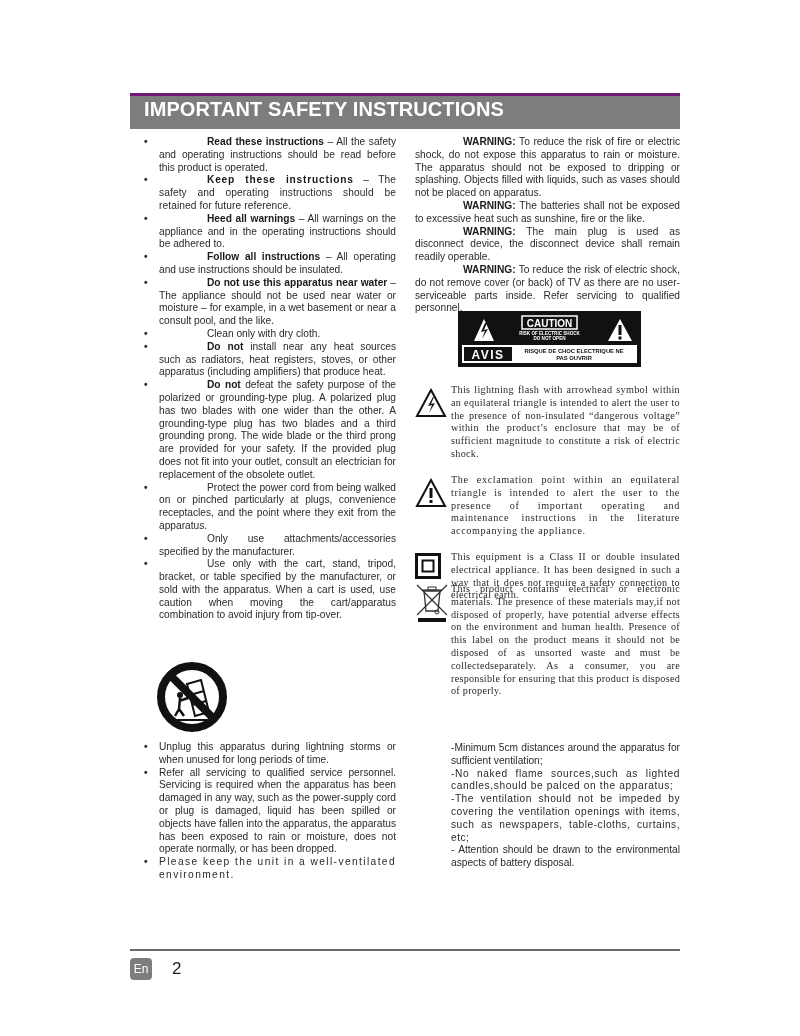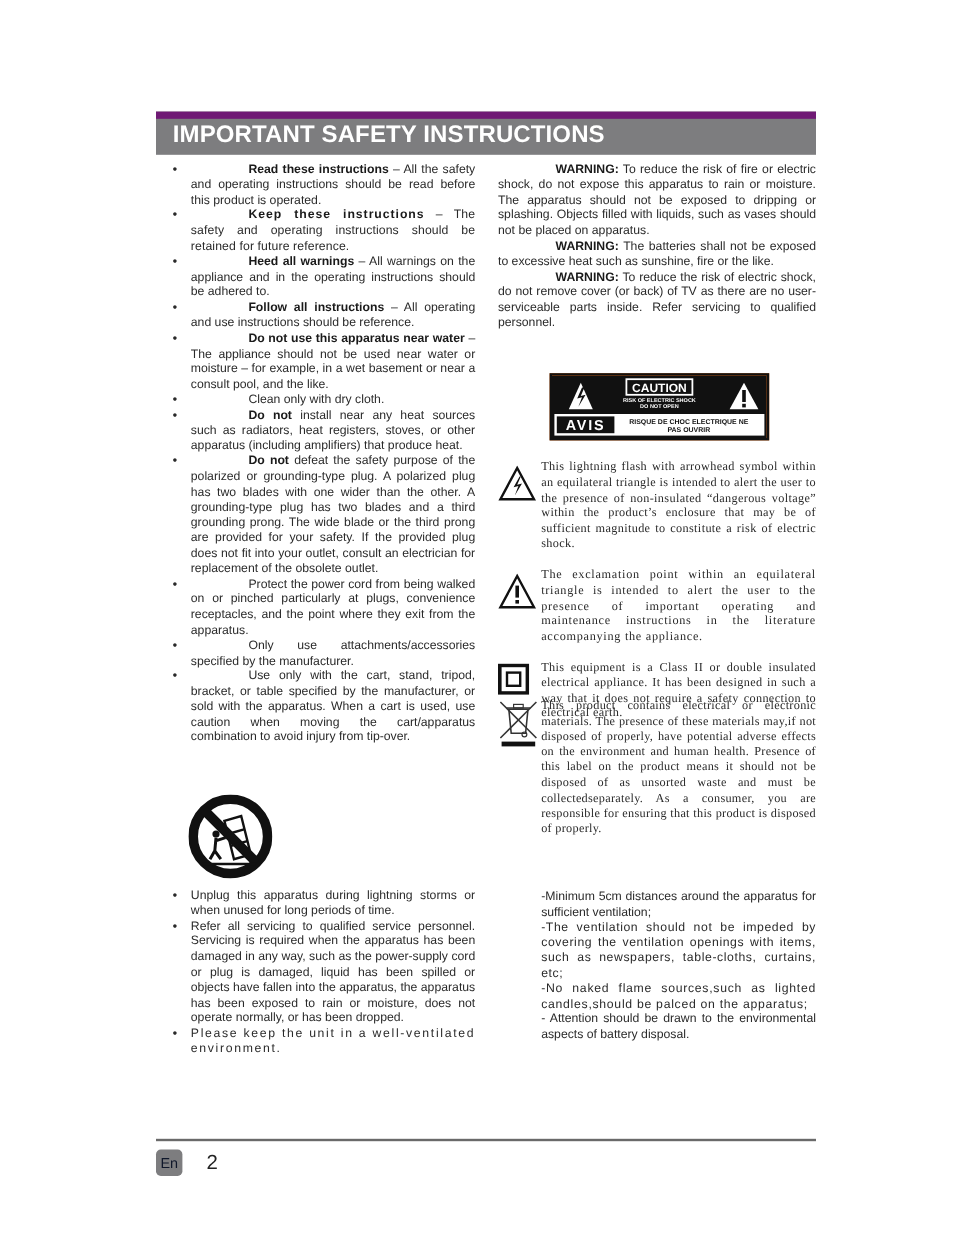--- a/index.html
+++ b/index.html
@@ -1,21 +1,21 @@
 <!DOCTYPE html>
 <html><head>
   <meta charset="utf-8">
   <style>
     * { box-sizing: border-box; margin: 0; padding: 0; }
     html, body { width: 800px; height: 1036px; background: #ffffff; }
     body { position: relative; font-family: "Liberation Sans", sans-serif; color: #2a2a2a; overflow: hidden; }
 
     .header-bar {
       position: absolute; left: 130px; top: 93px; width: 550px; height: 36px;
-      background: #7d7d7f; border-top: 6px solid #701a75;
+      background: #7d7d7f; border-top: 3px solid #701a75;
     }
     .header-title {
       position: absolute; left: 14px; top: 2px;
       font-size: 20px; font-weight: bold; color: #ffffff; letter-spacing: 0.1px;
     }
 
     .col { position: absolute; font-size: 10.2px; line-height: 12.8px; text-align: justify; }
     .col-left { left: 144px; top: 136px; width: 252px; }
     .col-right { left: 415px; top: 136px; width: 265px; }
 
@@ -23,50 +23,50 @@
     ul.bullets li { position: relative; padding-left: 15px; text-align: justify; }
     ul.bullets li::before { content: "•"; position: absolute; left: 0; top: 0; font-weight: bold; }
     .b { font-weight: bold; color: #1a1a1a; padding-left: 48px; }
 
     .cart-icon { position: absolute; left: 157px; top: 662px; width: 70px; height: 70px; }
     .list-lower { position: absolute; left: 144px; top: 741px; width: 252px; }
 
     .warn p { text-align: justify; }
     .caution-label {
       position: absolute; left: 458px; top: 311px; width: 183px; height: 56px;
-      background: #f97316; border: 2px solid #111;
+      background: #fde047; border: 2px solid #111;
     }
 
     .symbol-row { position: absolute; left: 415px; width: 265px; font-family: Liberation Serif, serif; }
     .symbol-row .icon { position: absolute; left: 0; top: 0; }
     .symbol-row .txt { margin-left: 36px; text-align: justify; font-size: 10.2px; line-height: 12.8px; }
 
     .vent-notes { position: absolute; left: 451px; top: 742px; width: 229px; font-size: 10.2px; line-height: 12.8px; text-align: justify; }
 
     .footer-line { position: absolute; left: 130px; top: 949px; width: 550px; height: 2px; background: #6a6a6a; }
     .lang-badge {
       position: absolute; left: 130px; top: 958px; width: 22px; height: 22px;
-      background: #7d7d7f; border-radius: 4px; color: #0f172a;
+      background: #7d7d7f; border-radius: 4px; color: #ffffff;
       font-size: 12px; line-height: 22px; text-align: center;
     }
     .page-num { position: absolute; left: 172px; top: 959px; font-size: 17px; color: #222; }
   </style>
 </head>
 <body>
 
 <div class="header-bar">
   <div class="header-title">IMPORTANT SAFETY INSTRUCTIONS</div>
 </div>
 
 <div class="col col-left">
   <ul class="bullets">
     <li><span class="b">Read these instructions</span><span> – All the safety and operating instructions should be read before this product is operated.</span></li>
     <li style="letter-spacing:0.1px"><span class="b" style="letter-spacing:0.8px">Keep these instructions</span><span> – The safety and operating instructions should be retained for future reference.</span></li>
     <li><span class="b">Heed all warnings</span><span> – All warnings on the appliance and in the operating instructions should be adhered to.</span></li>
-    <li><span class="b">Follow all instructions</span><span> – All operating and use instructions should be reference.</span></li>
+    <li><span class="b">Follow all instructions</span><span> – All operating and use instructions should be insulated.</span></li>
     <li><span class="b">Do not use this apparatus near water</span><span> – The appliance should not be used near water or moisture – for example, in a wet basement or near a consult pool, and the like.</span></li>
     <li><span class="b"></span><span>Clean only with dry cloth.</span></li>
     <li><span class="b">Do not</span><span> install near any heat sources such as radiators, heat registers, stoves, or other apparatus (including amplifiers) that produce heat.</span></li>
     <li><span class="b">Do not</span><span> defeat the safety purpose of the polarized or grounding-type plug. A polarized plug has two blades with one wider than the other. A grounding-type plug has two blades and a third grounding prong. The wide blade or the third prong are provided for your safety. If the provided plug does not fit into your outlet, consult an electrician for replacement of the obsolete outlet.</span></li>
     <li><span class="b"></span><span>Protect the power cord from being walked on or pinched particularly at plugs, convenience receptacles, and the point where they exit from the apparatus.</span></li>
     <li><span class="b"></span><span>Only use attachments/accessories specified by the manufacturer.</span></li>
     <li><span class="b"></span><span>Use only with the cart, stand, tripod, bracket, or table specified by the manufacturer, or sold with the apparatus. When a cart is used, use caution when moving the cart/apparatus combination to avoid injury from tip-over.</span></li>
   </ul>
 </div>
 
@@ -87,20 +87,21 @@
   <ul class="bullets">
     <li>Unplug this apparatus during lightning storms or when unused for long periods of time.</li>
     <li>Refer all servicing to qualified service personnel. Servicing is required when the apparatus has been damaged in any way, such as the power-supply cord or plug is damaged, liquid has been spilled or objects have fallen into the apparatus, the apparatus has been exposed to rain or moisture, does not operate normally, or has been dropped.</li>
     <li style="letter-spacing:1.4px">Please keep the unit in a well-ventilated environment.</li>
   </ul>
 </div>
 
 <div class="col col-right warn">
   <p><span class="b">WARNING:</span><span> To reduce the risk of fire or electric shock, do not expose this apparatus to rain or moisture. The apparatus should not be exposed to dripping or splashing. Objects filled with liquids, such as vases should not be placed on apparatus.</span></p>
   <p><span class="b">WARNING:</span><span> The batteries shall not be exposed to excessive heat such as sunshine, fire or the like.</span></p>
+  <p><span class="b">WARNING:</span><span> The main plug is used as disconnect device, the disconnect device shall remain readily operable.</span></p>
   <p><span class="b">WARNING:</span><span> To reduce the risk of electric shock, do not remove cover (or back) of TV as there are no user-serviceable parts inside. Refer servicing to qualified personnel.</span></p>
 </div>
 
 <div class="caution-label">
   <svg width="179" height="52" viewBox="0 0 179 52" style="position:absolute;left:0;top:0">
     <rect x="0" y="0" width="179" height="52" fill="#111"></rect>
 
     <polygon points="14,28 24,6 34,28" fill="#fff"></polygon>
     <path d="M25,10 L21,19 L25,18 L22,26 L28,16 L24,17 L27,10 Z" fill="#111"></path>
 
@@ -155,20 +156,20 @@
     <circle cx="22" cy="29" r="2" fill="none" stroke="#333" stroke-width="1"></circle>
     <line x1="2" y1="2" x2="32" y2="32" stroke="#333" stroke-width="1.3"></line>
     <line x1="32" y1="2" x2="2" y2="32" stroke="#333" stroke-width="1.3"></line>
     <rect x="3" y="35" width="28" height="4" fill="#111"></rect>
   </svg>
   <div class="txt" style="letter-spacing:0.25px">This product contains electrical or electronic materials. The presence of these materials may,if not disposed of properly, have potential adverse effects on the environment and human health. Presence of this label on the product means it should not be disposed of as unsorted waste and must be collectedseparately. As a consumer, you are responsible for ensuring that this product is disposed of properly.</div>
 </div>
 
 <div class="vent-notes">
   <div>-Minimum 5cm distances around the apparatus for sufficient ventilation;</div>
+  <div style="letter-spacing:0.6px">-No naked flame sources,such as lighted candles,should be palced on the apparatus;</div>
   <div style="letter-spacing:0.5px">-The ventilation should not be impeded by covering the ventilation openings with items, such as newspapers, table-cloths, curtains, etc;</div>
-  <div style="letter-spacing:0.6px">-No naked flame sources,such as lighted candles,should be palced on the apparatus;</div>
   <div>- Attention should be drawn to the environmental aspects of battery disposal.</div>
 </div>
 
 <div class="footer-line"></div>
 <div class="lang-badge">En</div>
 <div class="page-num">2</div>
 
 </body></html>

